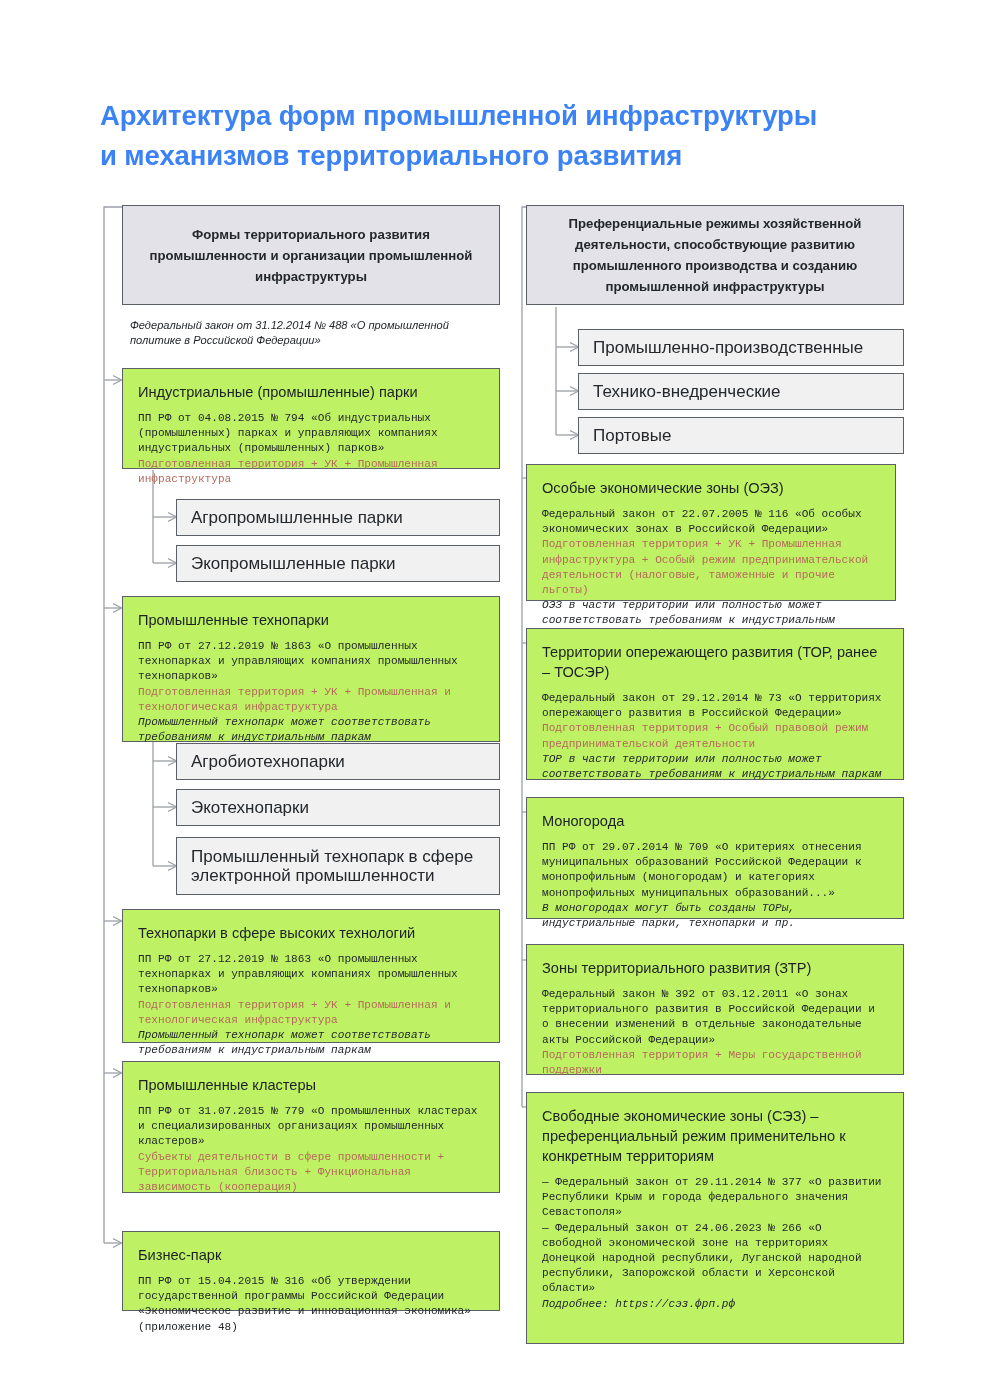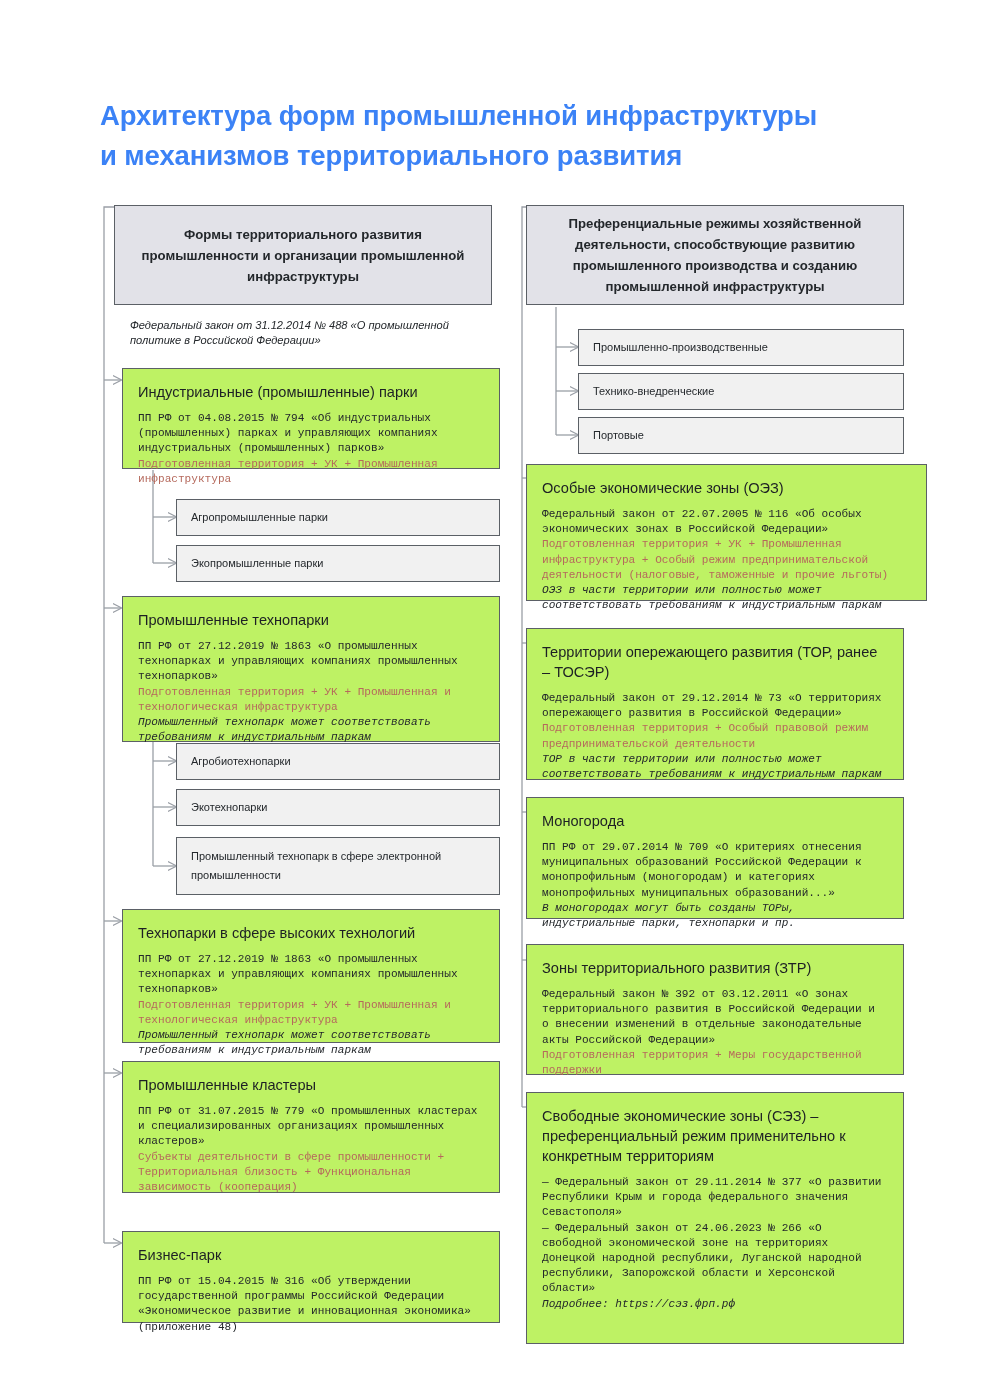--- a/index.html
+++ b/index.html
@@ -70,21 +70,21 @@
   }
 
   
   .node.sub {
     background: #f1f1f1;
     border: 1.3px solid #5b6066;
     display: flex;
     align-items: center;
   }
   .node.sub .sub-text {
-    font-size: 11px;
+    font-size: 17px;
     line-height: 19px;
     color: #24282c;
     padding: 0 14px;
   }
 
   
   .node.card {
     padding: 13px 15px 12px 15px;
   }
   .card-title {
@@ -156,21 +156,21 @@
 
       <path d="M 541 207 L 522 207 L 522 1107"></path>
       <path d="M 522 478 L 539 478" marker-end="url(#arrow)"></path>
       <path d="M 522 643 L 539 643" marker-end="url(#arrow)"></path>
       <path d="M 522 812 L 539 812" marker-end="url(#arrow)"></path>
       <path d="M 522 960 L 539 960" marker-end="url(#arrow)"></path>
       <path d="M 522 1107 L 539 1107" marker-end="url(#arrow)"></path>
     </g>
   </svg>
 
-  <div class="node root" style="left:114px; top:205px; width:378px; height:100px;">
+  <div class="node root" style="left:122px; top:205px; width:378px; height:100px;">
     <div class="root-text">Формы территориального развития промышленности и организации промышленной инфраструктуры</div>
   </div>
 
   <div class="caption" style="left:130px; top:318px; width:360px;">Федеральный закон от 31.12.2014 № 488 «О промышленной политике в Российской Федерации»</div>
 
   <div class="node card" style="left:122px; top:368px; width:378px; height:101px;">
     <div class="card-title">Индустриальные (промышленные) парки</div>
     <div class="card-body">
       <p>ПП РФ от 04.08.2015 № 794 «Об индустриальных (промышленных) парках и управляющих компаниях индустриальных (промышленных) парков»</p>
       <p class="accent">Подготовленная территория + УК + Промышленная инфраструктура</p>
@@ -213,42 +213,42 @@
   </div>
 
   <div class="node card" style="left:122px; top:1061px; width:378px; height:132px;">
     <div class="card-title">Промышленные кластеры</div>
     <div class="card-body">
       <p>ПП РФ от 31.07.2015 № 779 «О промышленных кластерах и специализированных организациях промышленных кластеров»</p>
       <p class="accent">Субъекты деятельности в сфере промышленности + Территориальная близость + Функциональная зависимость (кооперация)</p>
     </div>
   </div>
 
-  <div class="node card" style="left:122px; top:1231px; width:378px; height:92px;">
+  <div class="node card" style="left:122px; top:1231px; width:378px; height:80px;">
     <div class="card-title">Бизнес-парк</div>
     <div class="card-body">
       <p>ПП РФ от 15.04.2015 № 316 «Об утверждении государственной программы Российской Федерации «Экономическое развитие и инновационная экономика» (приложение 48)</p>
     </div>
   </div>
 
   <div class="node root" style="left:526px; top:205px; width:378px; height:100px;">
     <div class="root-text">Преференциальные режимы хозяйственной деятельности, способствующие развитию промышленного производства и созданию промышленной инфраструктуры</div>
   </div>
 
   <div class="node sub" style="left:578px; top:329px; width:326px; height:37px;">
     <div class="sub-text">Промышленно-производственные</div>
   </div>
   <div class="node sub" style="left:578px; top:373px; width:326px; height:37px;">
     <div class="sub-text">Технико-внедренческие</div>
   </div>
   <div class="node sub" style="left:578px; top:417px; width:326px; height:37px;">
     <div class="sub-text">Портовые</div>
   </div>
 
-  <div class="node card" style="left:526px; top:464px; width:401px; height:137px;">
+  <div class="node card" style="left:526px; top:464px; width:370px; height:137px;">
     <div class="card-title">Особые экономические зоны (ОЭЗ)</div>
     <div class="card-body">
       <p>Федеральный закон от 22.07.2005 № 116 «Об особых экономических зонах в Российской Федерации»</p>
       <p class="accent">Подготовленная территория + УК + Промышленная инфраструктура + Особый режим предпринимательской деятельности (налоговые, таможенные и прочие льготы)</p>
       <p class="note">ОЭЗ в части территории или полностью может соответствовать требованиям к индустриальным паркам</p>
     </div>
   </div>
 
   <div class="node card" style="left:526px; top:628px; width:378px; height:152px;">
     <div class="card-title">Территории опережающего развития (ТОР, ранее – ТОСЭР)</div>

